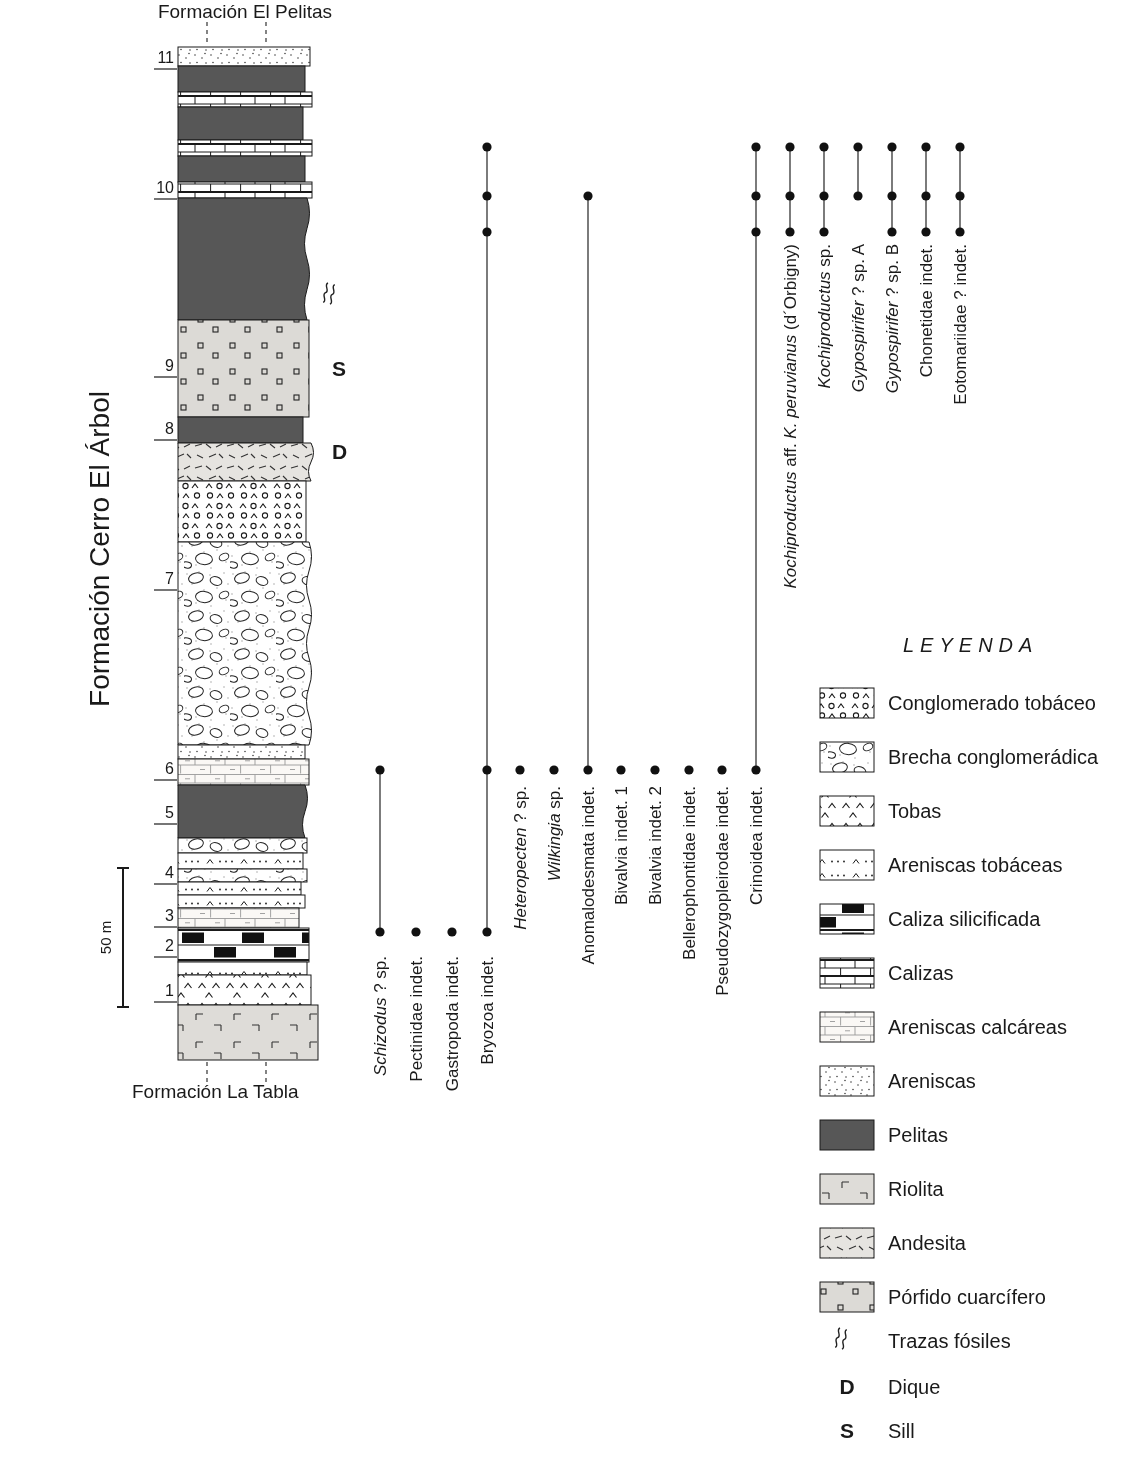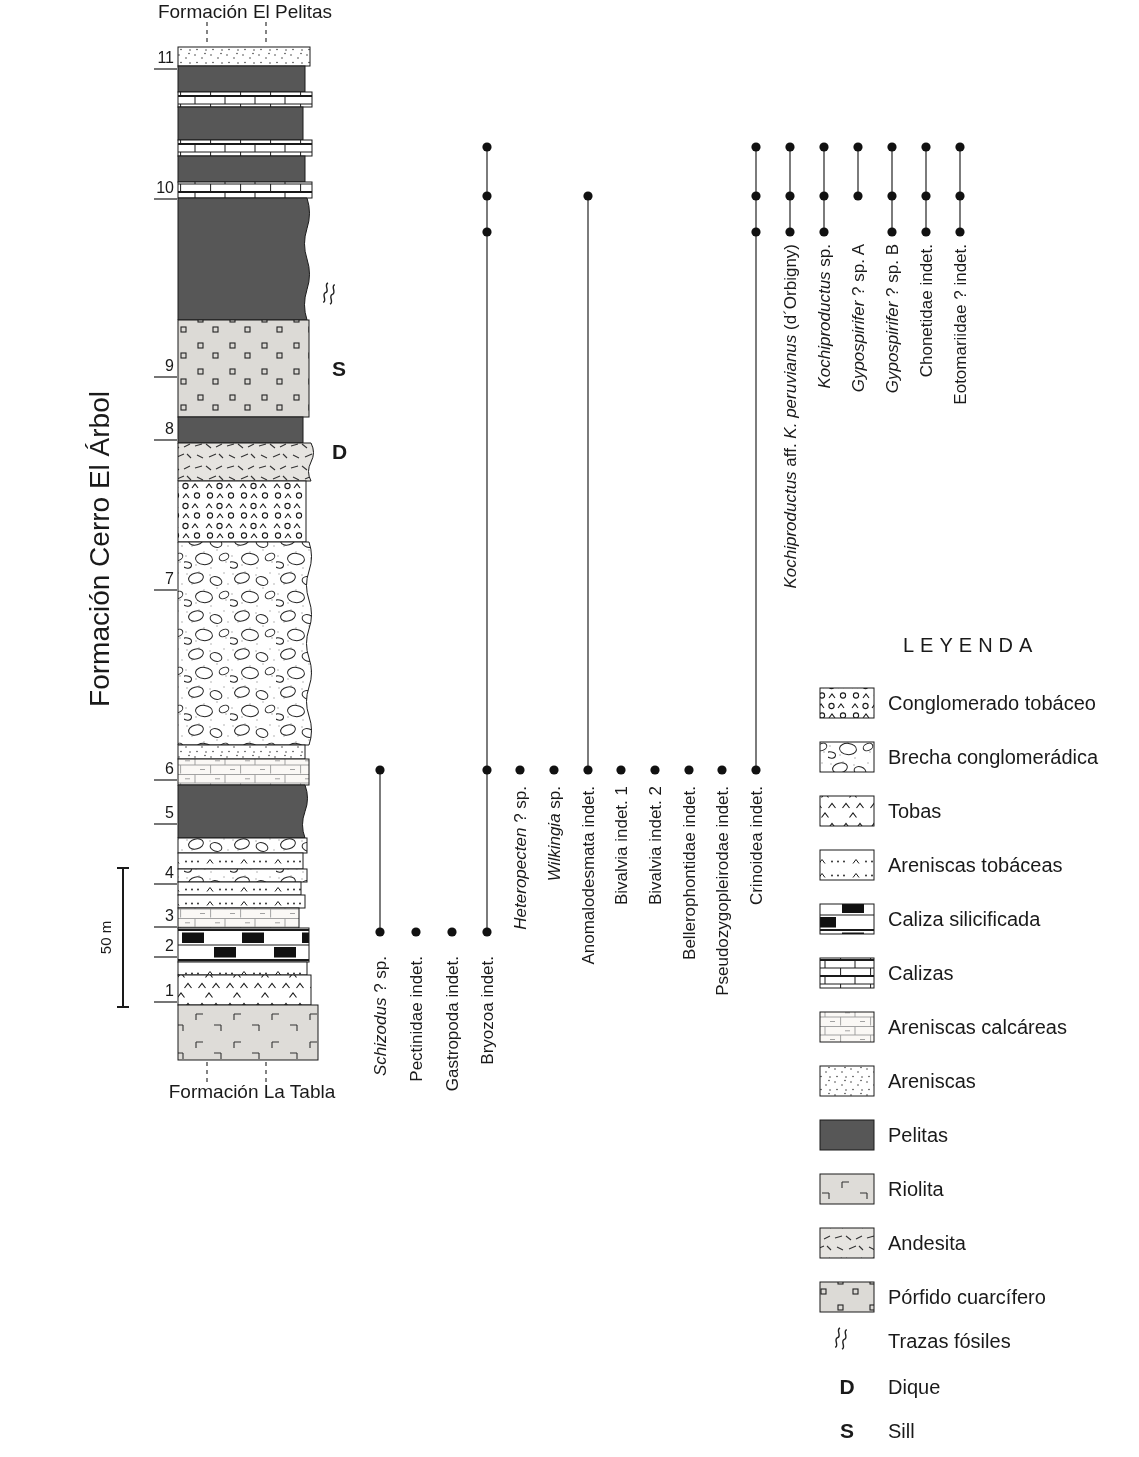--- a/index.html
+++ b/index.html
@@ -3,22 +3,22 @@
 <meta charset="utf-8">
 <style>
   html,body{margin:0;padding:0;background:#ffffff;}
   #canvas{position:relative;width:1139px;height:1457px;background:#fff;
           font-family:"Liberation Sans",sans-serif;color:#1a1a1a;overflow:hidden;}
   #diagram{position:absolute;left:0;top:0;}
   svg text{font-family:"Liberation Sans",sans-serif;fill:#1a1a1a;}
   .formation-top{position:absolute;left:130px;top:1px;width:230px;text-align:center;font-size:19px;}
   .formation-left{position:absolute;left:-125px;top:533px;width:450px;text-align:center;
                   font-size:28px;transform:rotate(-90deg);transform-origin:center;}
-  .formation-bottom{position:absolute;left:132px;top:1081px;width:240px;text-align:center;font-size:19px;}
-  .legend-title{position:absolute;left:903px;top:634px;font-size:20px;letter-spacing:6px;}
+  .formation-bottom{position:absolute;left:132px;top:1081px;width:240px;font-size:19px;}
+  .legend-title{position:absolute;left:903px;top:634px;font-size:20px;letter-spacing:6px;font-style:italic;}
 </style>
 </head>
 <body>
 
 <div id="canvas">
 
   <svg id="diagram" width="1139" height="1457" viewBox="0 0 1139 1457" xmlns="http://www.w3.org/2000/svg">
     <defs>
       <pattern id="p-areniscas" width="16" height="13" patternUnits="userSpaceOnUse">
         <rect width="16" height="13" fill="#fff"></rect>

